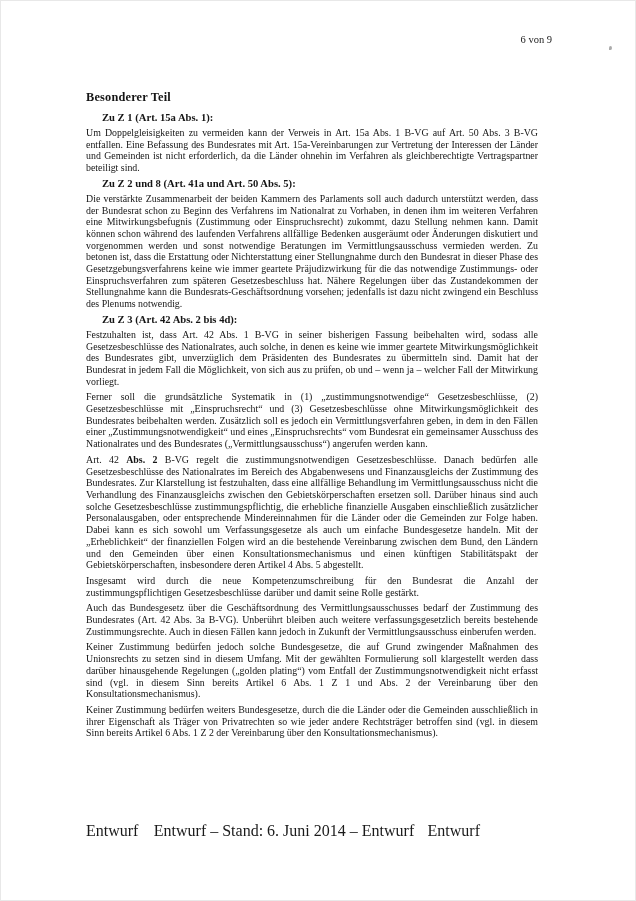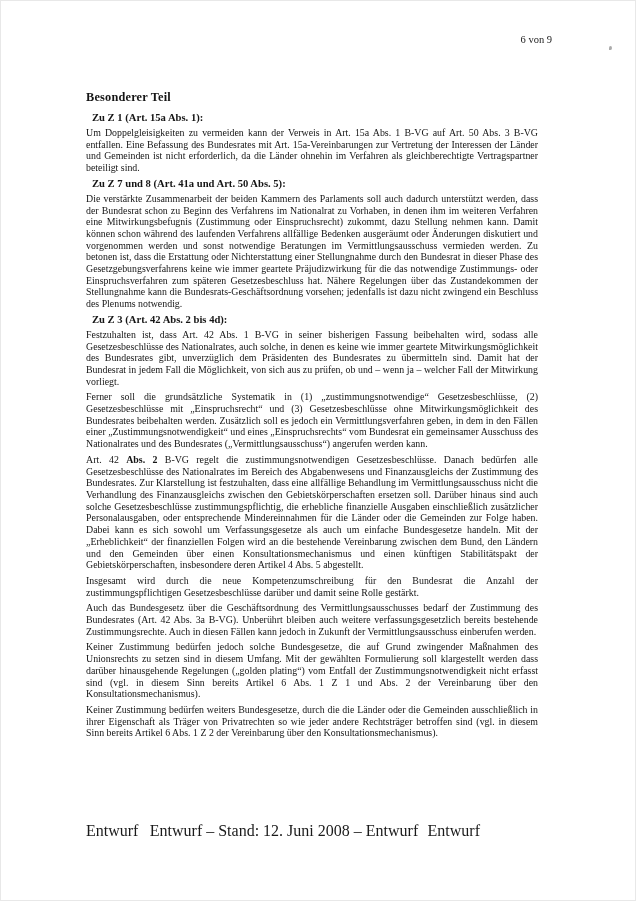--- a/index.html
+++ b/index.html
@@ -44,21 +44,21 @@
   .doc-title {
     text-align: left;
     font-weight: bold;
     font-size: 12.3px;
     letter-spacing: 0.2px;
     margin: 0 0 7px 0;
   }
   .sec-heading {
     font-weight: bold;
     font-size: 10.6px;
-    margin: 3px 0 4px 6px;
+    margin: 3px 0 4px 16px;
   }
   p.body {
     font-size: 9.9px;
     line-height: 11.7px;
     text-align: justify;
     margin: 0 16px 4px 0;
   }
   .bold-inline {
     font-weight: bold;
   }
@@ -97,33 +97,33 @@
   <div class="page-number">6 von 9</div>
   <div class="scan-speck"></div>
 
   <div class="content">
 
     <div class="doc-title">Besonderer Teil</div>
 
     <div class="sec-heading">Zu Z 1 (Art. 15a Abs. 1):</div>
     <p class="body">Um Doppelgleisigkeiten zu vermeiden kann der Verweis in Art. 15a Abs. 1 B-VG auf Art. 50 Abs. 3 B-VG entfallen. Eine Befassung des Bundesrates mit Art. 15a-Vereinbarungen zur Vertretung der Interessen der Länder und Gemeinden ist nicht erforderlich, da die Länder ohnehin im Verfahren als gleichberechtigte Vertragspartner beteiligt sind.</p>
 
-    <div class="sec-heading">Zu Z 7 und 8 (Art. 41a und Art. 50 Abs. 5):</div>
+    <div class="sec-heading">Zu Z 2 und 8 (Art. 41a und Art. 50 Abs. 5):</div>
     <p class="body">Die verstärkte Zusammenarbeit der beiden Kammern des Parlaments soll auch dadurch unterstützt werden, dass der Bundesrat schon zu Beginn des Verfahrens im Nationalrat zu Vorhaben, in denen ihm im weiteren Verfahren eine Mitwirkungsbefugnis (Zustimmung oder Einspruchsrecht) zukommt, dazu Stellung nehmen kann. Damit können schon während des laufenden Verfahrens allfällige Bedenken ausgeräumt oder Änderungen diskutiert und vorgenommen werden und sonst notwendige Beratungen im Vermittlungsausschuss vermieden werden. Zu betonen ist, dass die Erstattung oder Nichterstattung einer Stellungnahme durch den Bundesrat in dieser Phase des Gesetzgebungsverfahrens keine wie immer geartete Präjudizwirkung für die das notwendige Zustimmungs- oder Einspruchsverfahren zum späteren Gesetzesbeschluss hat. Nähere Regelungen über das Zustandekommen der Stellungnahme kann die Bundesrats-Geschäftsordnung vorsehen; jedenfalls ist dazu nicht zwingend ein Beschluss des Plenums notwendig.</p>
 
     <div class="sec-heading">Zu Z 3 (Art. 42 Abs. 2 bis 4d):</div>
     <p class="body">Festzuhalten ist, dass Art. 42 Abs. 1 B-VG in seiner bisherigen Fassung beibehalten wird, sodass alle Gesetzesbeschlüsse des Nationalrates, auch solche, in denen es keine wie immer geartete Mitwirkungsmöglichkeit des Bundesrates gibt, unverzüglich dem Präsidenten des Bundesrates zu übermitteln sind. Damit hat der Bundesrat in jedem Fall die Möglichkeit, von sich aus zu prüfen, ob und – wenn ja – welcher Fall der Mitwirkung vorliegt.</p>
     <p class="body">Ferner soll die grundsätzliche Systematik in (1) „zustimmungsnotwendige“ Gesetzesbeschlüsse, (2) Gesetzesbeschlüsse mit „Einspruchsrecht“ und (3) Gesetzesbeschlüsse ohne Mitwirkungsmöglichkeit des Bundesrates beibehalten werden. Zusätzlich soll es jedoch ein Vermittlungsverfahren geben, in dem in den Fällen einer „Zustimmungsnotwendigkeit“ und eines „Einspruchsrechts“ vom Bundesrat ein gemeinsamer Ausschuss des Nationalrates und des Bundesrates („Vermittlungsausschuss“) angerufen werden kann.</p>
     <p class="body"><span>Art. 42 </span><span class="bold-inline">Abs. 2</span><span> B-VG regelt die zustimmungsnotwendigen Gesetzesbeschlüsse. Danach bedürfen alle Gesetzesbeschlüsse des Nationalrates im Bereich des Abgabenwesens und Finanzausgleichs der Zustimmung des Bundesrates. Zur Klarstellung ist festzuhalten, dass eine allfällige Behandlung im Vermittlungsausschuss nicht die Verhandlung des Finanzausgleichs zwischen den Gebietskörperschaften ersetzen soll. Darüber hinaus sind auch solche Gesetzesbeschlüsse zustimmungspflichtig, die erhebliche finanzielle Ausgaben einschließlich zusätzlicher Personalausgaben, oder entsprechende Mindereinnahmen für die Länder oder die Gemeinden zur Folge haben. Dabei kann es sich sowohl um Verfassungsgesetze als auch um einfache Bundesgesetze handeln. Mit der „Erheblichkeit“ der finanziellen Folgen wird an die bestehende Vereinbarung zwischen dem Bund, den Ländern und den Gemeinden über einen Konsultationsmechanismus und einen künftigen Stabilitätspakt der Gebietskörperschaften, insbesondere deren Artikel 4 Abs. 5 abgestellt.</span></p>
     <p class="body">Insgesamt wird durch die neue Kompetenzumschreibung für den Bundesrat die Anzahl der zustimmungspflichtigen Gesetzesbeschlüsse darüber und damit seine Rolle gestärkt.</p>
     <p class="body">Auch das Bundesgesetz über die Geschäftsordnung des Vermittlungsausschusses bedarf der Zustimmung des Bundesrates (Art. 42 Abs. 3a B-VG). Unberührt bleiben auch weitere verfassungsgesetzlich bereits bestehende Zustimmungsrechte. Auch in diesen Fällen kann jedoch in Zukunft der Vermittlungsausschuss einberufen werden.</p>
     <p class="body">Keiner Zustimmung bedürfen jedoch solche Bundesgesetze, die auf Grund zwingender Maßnahmen des Unionsrechts zu setzen sind in diesem Umfang. Mit der gewählten Formulierung soll klargestellt werden dass darüber hinausgehende Regelungen („golden plating“) vom Entfall der Zustimmungsnotwendigkeit nicht erfasst sind (vgl. in diesem Sinn bereits Artikel 6 Abs. 1 Z 1 und Abs. 2 der Vereinbarung über den Konsultationsmechanismus).</p>
     <p class="body">Keiner Zustimmung bedürfen weiters Bundesgesetze, durch die die Länder oder die Gemeinden ausschließlich in ihrer Eigenschaft als Träger von Privatrechten so wie jeder andere Rechtsträger betroffen sind (vgl. in diesem Sinn bereits Artikel 6 Abs. 1 Z 2 der Vereinbarung über den Konsultationsmechanismus).</p>
 
   </div>
 
   <div class="footer">
     <span class="footer-left">Entwurf</span>
-    <span class="footer-center">Entwurf – Stand: 12. Juni 2008 – Entwurf</span>
+    <span class="footer-center">Entwurf – Stand: 6. Juni 2014 – Entwurf</span>
     <span class="footer-right">Entwurf</span>
   </div>
 
 </div>
 
 </body></html>

